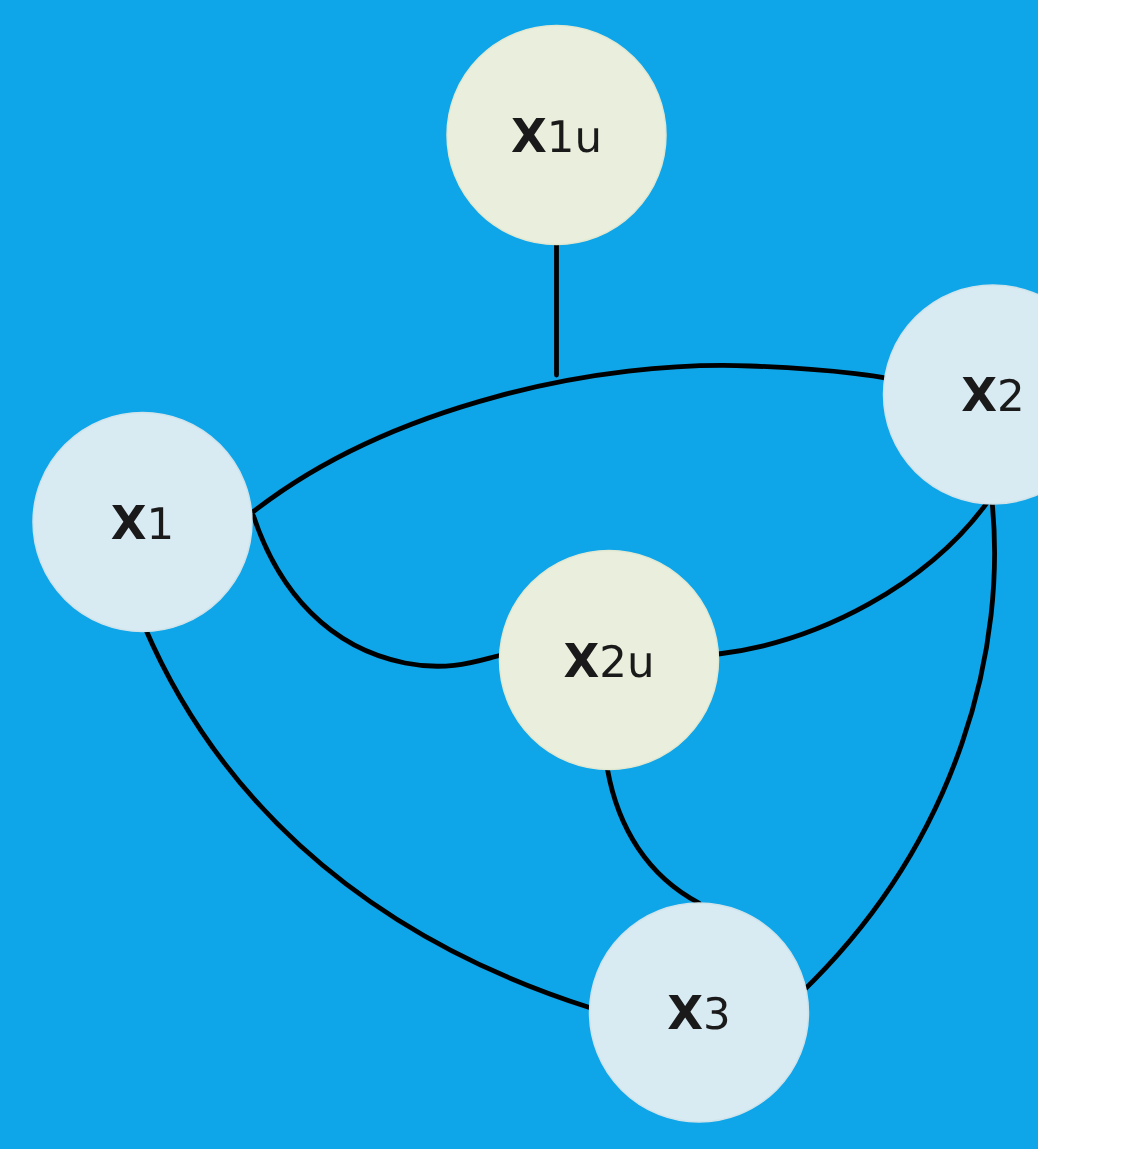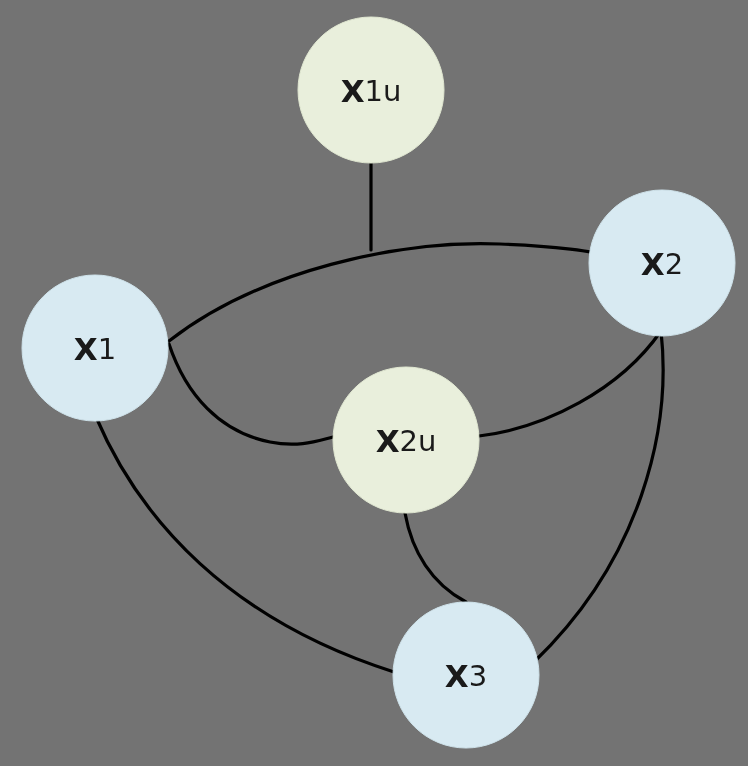--- a/index.html
+++ b/index.html
@@ -5,23 +5,23 @@
   html, body {
     margin: 0;
     padding: 0;
     background: #ffffff;
   }
   body {
     font-family: "Liberation Sans", sans-serif;
   }
   #canvas {
     position: relative;
-    width: 748px;
+    width: 692px;
     height: 766px;
-    background: #737373;
+    background: #0ea5e9;
     overflow: hidden;
   }
   #graph-svg {
     position: absolute;
     left: 0;
     top: 0;
     width: 748px;
     height: 766px;
     display: block;
   }

